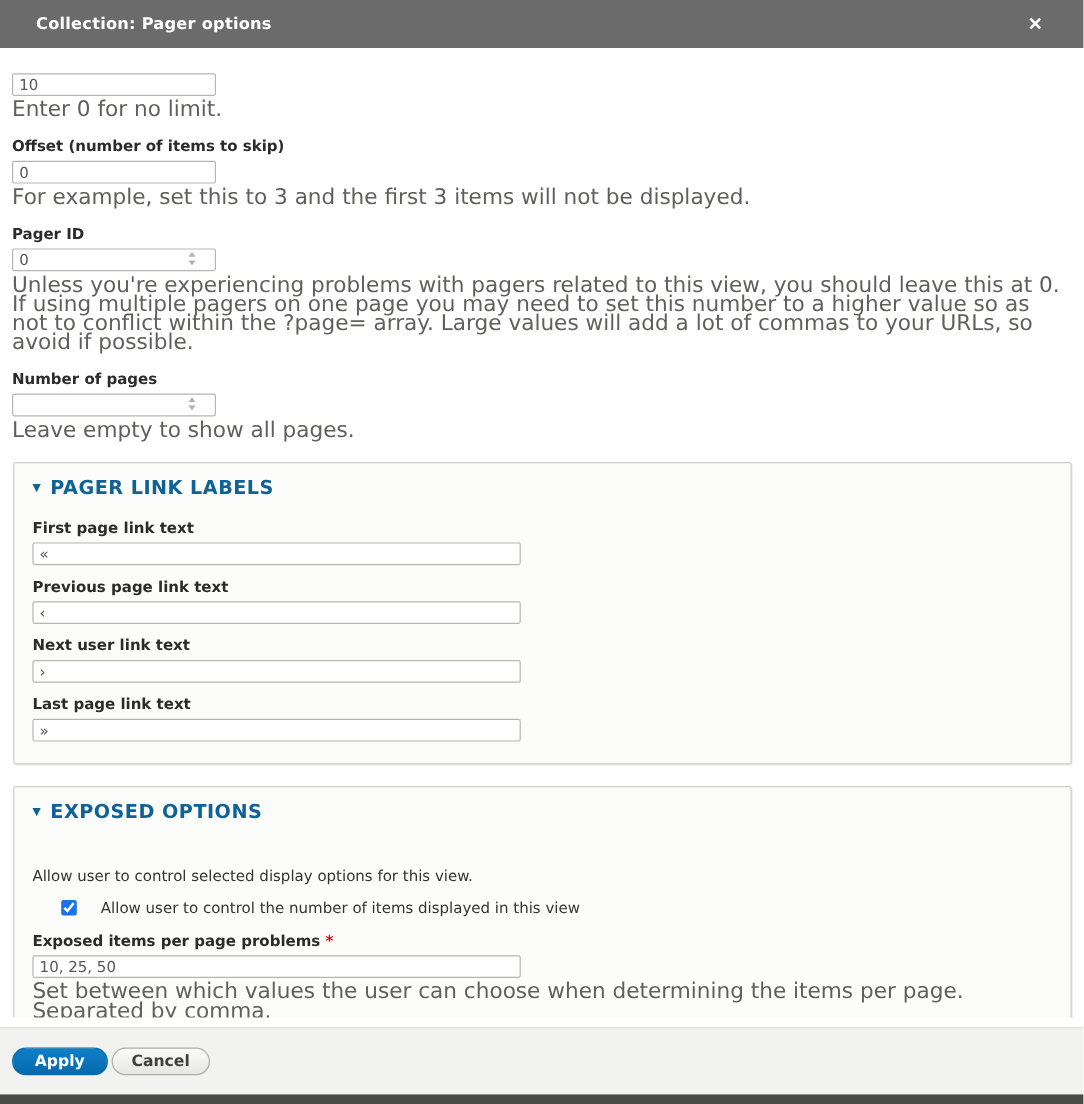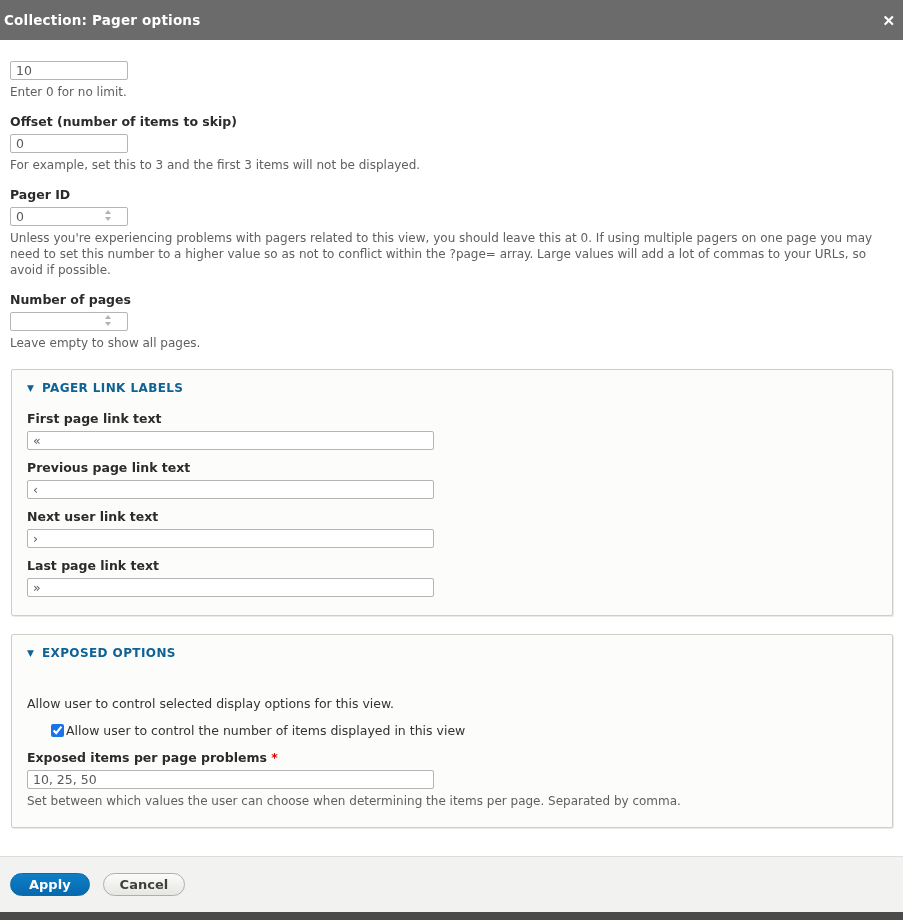--- a/index.html
+++ b/index.html
@@ -5,41 +5,41 @@
   * { margin:0; padding:0; box-sizing:border-box; }
   html,body { width:903px; height:920px; }
   body {
     font-family:"DejaVu Sans","Liberation Sans",sans-serif;
     background:#ffffff; color:#2d2d2d; overflow:hidden;
     display:flex; flex-direction:column;
   }
   .modal-header {
     flex:0 0 40px; background:#6b6b6b; color:#fff;
     display:flex; align-items:center; justify-content:space-between;
-    padding:0 4px;
+    padding:0 30px;
   }
   .modal-title { font-size:13.5px; font-weight:bold; letter-spacing:.2px; }
   .close-btn {
     background:none; border:none; color:#fff; font-size:15px; font-weight:bold;
     cursor:pointer; line-height:1; padding:2px 4px;
   }
   .content { flex:1 1 auto; padding:20px 10px 0 10px; overflow:hidden; }
 
   .form-item { margin-bottom:14px; }
   .form-item > label {
     display:block; font-size:12.5px; font-weight:bold; color:#2b2b2b; margin-bottom:4px;
   }
   .required-mark { color:#e00000; font-weight:bold; }
   input[type="text"] {
     height:19px; border:1px solid #b5b5b2; background:#fff; color:#595959;
     font-family:inherit; font-size:12.5px; padding:1px 5px; border-radius:2px;
   }
-  .input-small { width:118px; }
+  .input-small { width:170px; }
   .input-wide { width:407px; }
-  .description { font-size:12px; color:#5f5f5d; margin-top:4px; line-height:16px; }
+  .description { font-size:18px; color:#5f5f5d; margin-top:4px; line-height:16px; }
 
   .input-wrap { position:relative; display:inline-block; }
   .spinner {
     position:absolute; right:17px; top:4px; width:7px; height:11px;
     display:flex; flex-direction:column; align-items:center; justify-content:space-between;
     opacity:.65;
   }
   .spinner .up {
     width:0; height:0; border-left:3px solid transparent; border-right:3px solid transparent;
     border-bottom:4px solid #8a8a8a;
@@ -52,46 +52,46 @@
   .fieldset {
     border:1px solid #cdcdca; background:#fcfcfa; border-radius:2px;
     box-shadow:1px 1px 0 rgba(0,0,0,.08);
     margin:18px 0 16px 1px; padding:11px 15px 18px 15px;
   }
   .legend {
     display:flex; align-items:center; gap:8px; cursor:pointer; margin-bottom:16px;
   }
   .legend .tri { font-size:9px; color:#0e6296; }
   .legend .legend-text {
-    font-size:12px; font-weight:bold; color:#0e6296; letter-spacing:.4px;
+    font-size:16px; font-weight:bold; color:#0e6296; letter-spacing:.4px;
   }
   .fieldset .form-item { margin-bottom:10px; }
   .fieldset .form-item:last-child { margin-bottom:0; }
 
   .intro-text { font-size:12.5px; color:#333; margin-bottom:12px;margin-top:36px; }
   .checkbox-row {
-    display:flex; align-items:center; gap:2px; margin-bottom:12px;
+    display:flex; align-items:center; gap:20px; margin-bottom:12px;
     font-size:12.5px; color:#333; cursor:pointer;padding-left:24px;
   }
   .checkbox-row input[type="checkbox"] {
     width:13px; height:13px; accent-color:#1a73e8; cursor:pointer; margin:0;
   }
   .focused-input {
     border:2px solid #5aa2e0 !important; border-radius:3px;
     box-shadow:0 0 5px 1px rgba(40,130,220,.85);
     height:21px !important;
   }
   .caret {
     position:absolute; left:104px; top:4px; width:1px; height:13px; background:#111;
   }
   .after-desc { margin-top:4px; }
 
   .footer {
     flex:0 0 45px; background:#f2f2f0; border-top:1px solid #dddddb;
-    display:flex; align-items:center; gap:13px; padding:16px 10px; margin-top:8px;
+    display:flex; align-items:center; gap:3px; padding:16px 10px; margin-top:8px;
   }
   .btn {
     font-family:inherit; font-size:13px; font-weight:bold; cursor:pointer;
     border-radius:20px; padding:3px 16px; height:23px; line-height:15px;
   }
   .btn-primary {
     background:linear-gradient(#0e7fc8,#0669ad); border:1px solid #0b6aa9; color:#fff;
     padding:3px 18px;
   }
   .btn-secondary {

